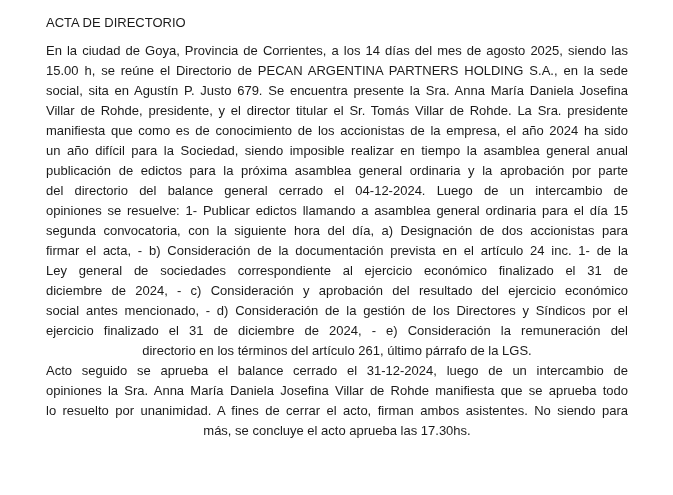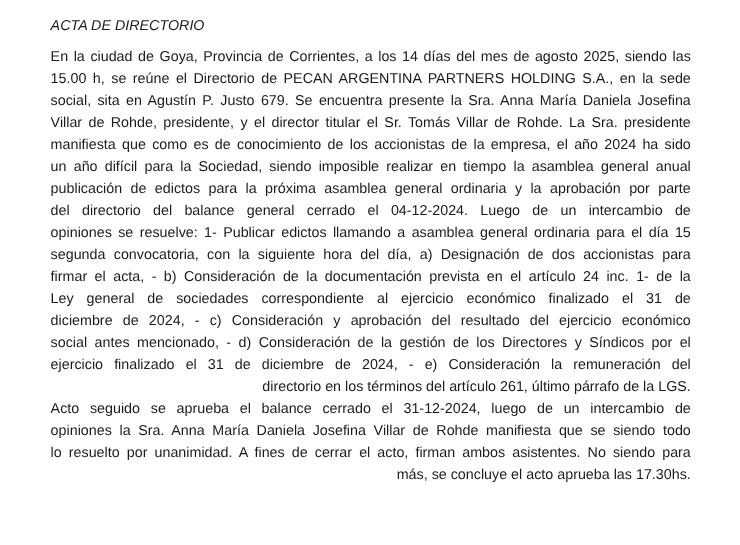--- a/index.html
+++ b/index.html
@@ -17,31 +17,30 @@
     font-family: "Liberation Sans", "DejaVu Sans", sans-serif;
     font-size: 13px;
     color: #1b1b1b;
     overflow: hidden;
   }
   .title {
     line-height: 20px;
     margin-bottom: 8px;
     text-align: left;
     white-space: nowrap;
-    font-style: italic;
   }
   .paragraph {
     margin: 0;
     padding: 0;
   }
   .line {
     line-height: 20px;
     max-height: 20px;
     overflow: hidden;
-    text-align: right;
+    text-align: center;
   }
   .line.justify {
     text-align: justify;
     text-align-last: justify;
     text-justify: inter-word;
   }
 </style>
 </head>
 <body>
 
@@ -61,18 +60,18 @@
         <div class="line justify">segunda convocatoria, con la siguiente hora del día, a) Designación de dos accionistas para</div>
         <div class="line justify">firmar el acta, - b) Consideración de la documentación prevista en el artículo 24 inc. 1- de la</div>
         <div class="line justify">Ley general de sociedades correspondiente al ejercicio económico finalizado el 31 de</div>
         <div class="line justify">diciembre de 2024, - c) Consideración y aprobación del resultado del ejercicio económico</div>
         <div class="line justify">social antes mencionado, - d) Consideración de la gestión de los Directores y Síndicos por el</div>
         <div class="line justify">ejercicio finalizado el 31 de diciembre de 2024, - e) Consideración la remuneración del</div>
         <div class="line">directorio en los términos del artículo 261, último párrafo de la LGS.</div>
       </div>
       <div class="paragraph">
         <div class="line justify">Acto seguido se aprueba el balance cerrado el 31-12-2024, luego de un intercambio de</div>
-        <div class="line justify">opiniones la Sra. Anna María Daniela Josefina Villar de Rohde manifiesta que se siendo todo</div>
+        <div class="line justify">opiniones la Sra. Anna María Daniela Josefina Villar de Rohde manifiesta que se aprueba todo</div>
         <div class="line justify">lo resuelto por unanimidad. A fines de cerrar el acto, firman ambos asistentes. No siendo para</div>
         <div class="line">más, se concluye el acto aprueba las 17.30hs.</div>
       </div>
     </div>
 </div>
 
 </body></html>

